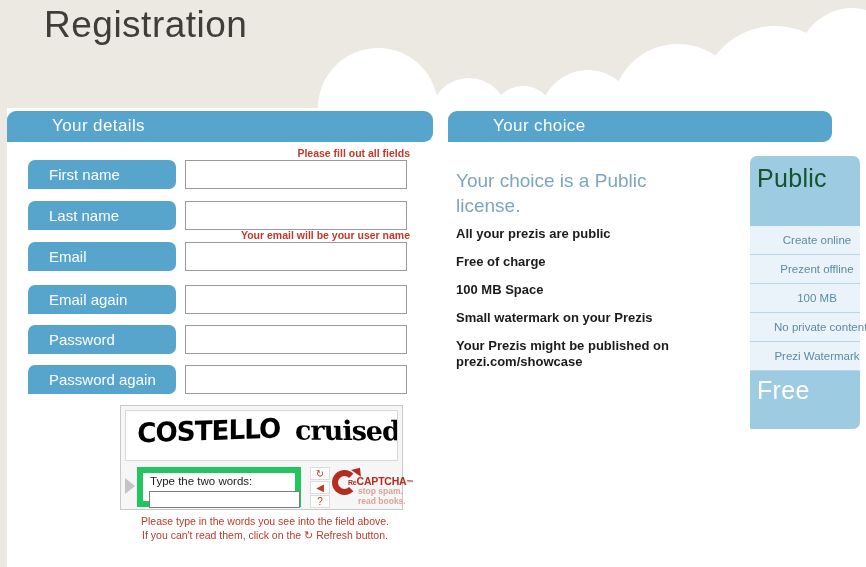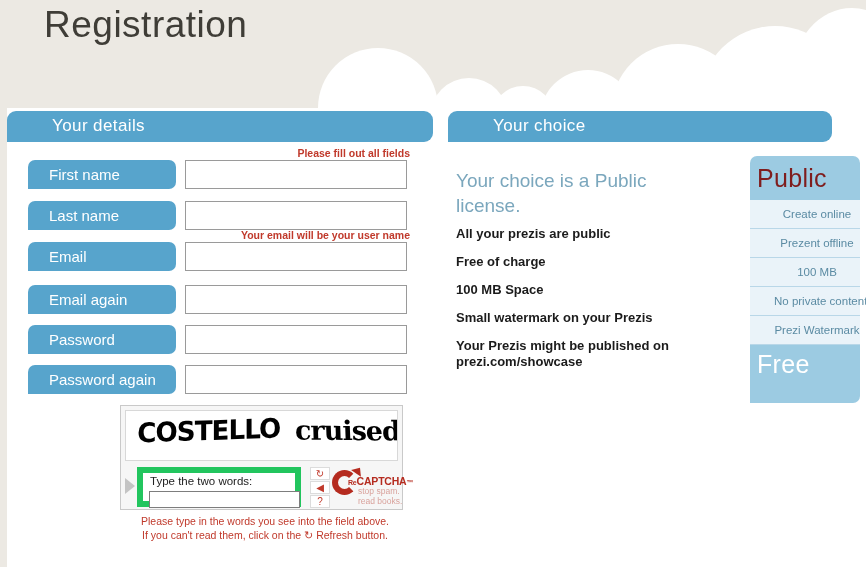--- a/index.html
+++ b/index.html
@@ -255,21 +255,21 @@
     font-weight: bold;
     color: #b52b1f;
     white-space: nowrap;
     letter-spacing: -.2px;
   }
   #recaptcha-name .small { font-size: 7px; }
   #recaptcha-tag {
     position: absolute;
     left: 26px; top: 21px;
     font-size: 8.5px;
-    font-weight: normal;
+    font-weight: bold;
     color: #d9a29c;
     line-height: 9.5px;
     white-space: nowrap;
   }
 
   #captcha-instructions {
     position: absolute;
     left: 120px; top: 515px;
     width: 290px;
     text-align: center;
@@ -313,24 +313,24 @@
     margin-bottom: 12px;
   }
 
   
   #license-card {
     position: absolute;
     left: 302px; top: 14px;
     width: 110px;
   }
   #license-title {
-    height: 44px;
+    height: 70px;
     background: #9ccbe2;
     border-radius: 7px 7px 0 0;
-    color: #7f1d1d;
+    color: #14532d;
     font-size: 25px;
     padding: 8px 0 16px 7px;
     letter-spacing: .3px;
   }
   .license-row {
     height: 29px;
     background: #eaf3f9;
     border-bottom: 1px solid #b9d7e8;
     color: #5b8ba3;
     font-size: 11.5px;

